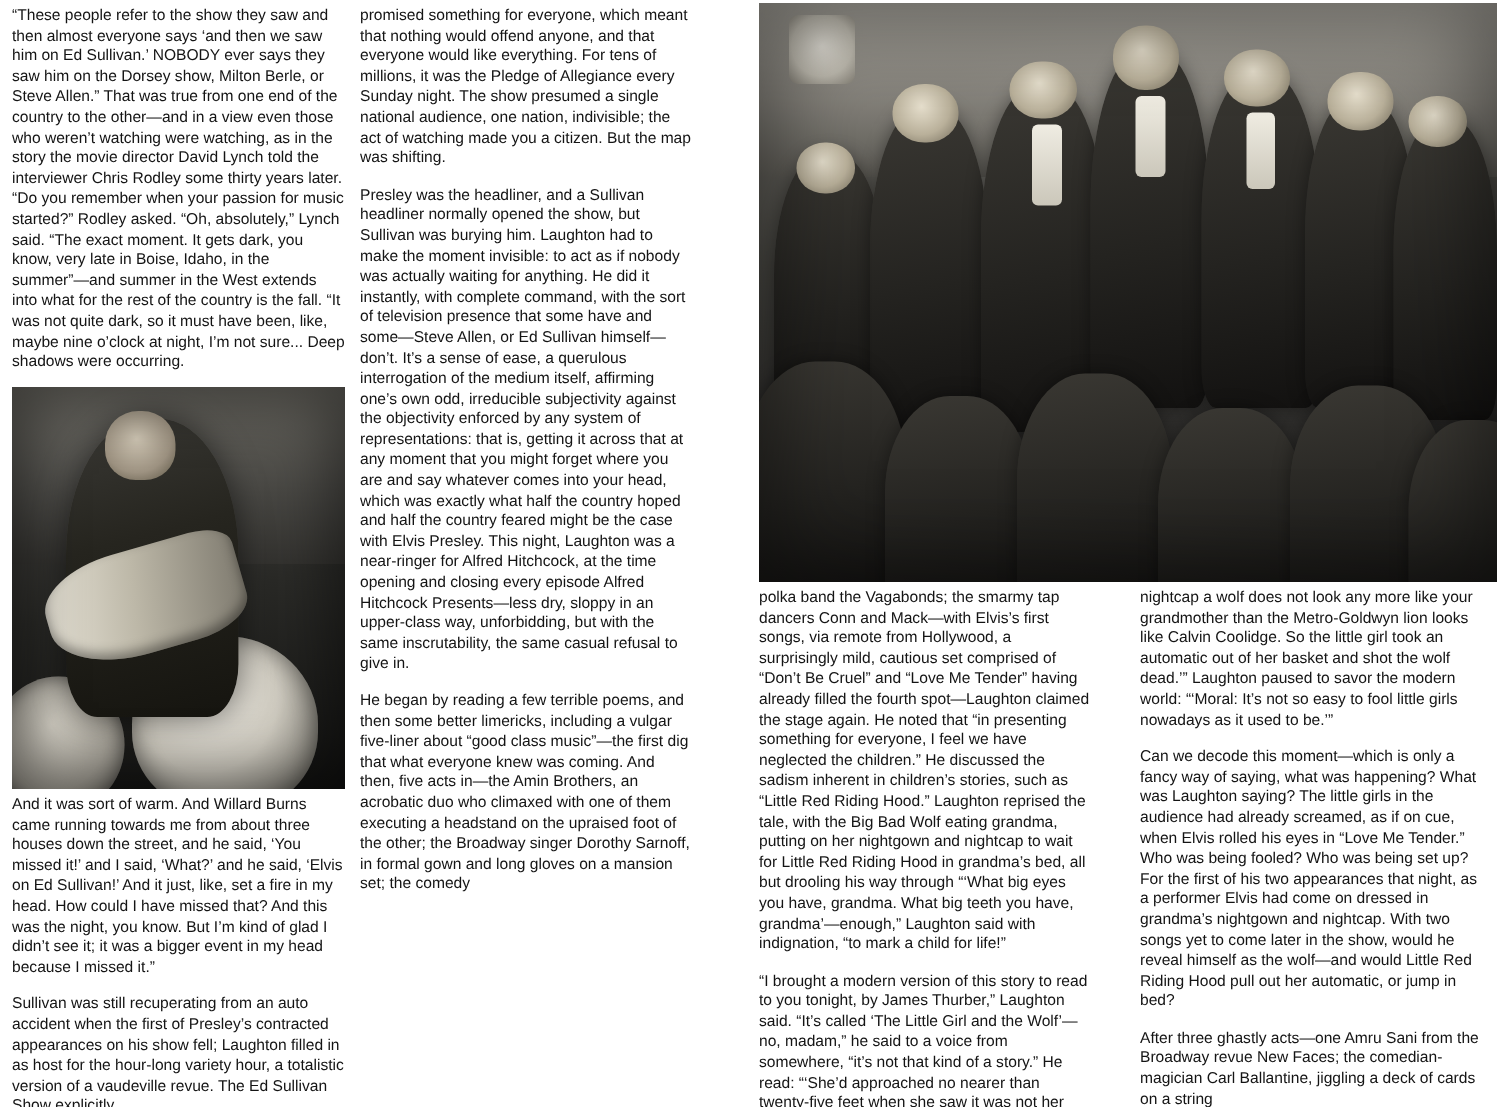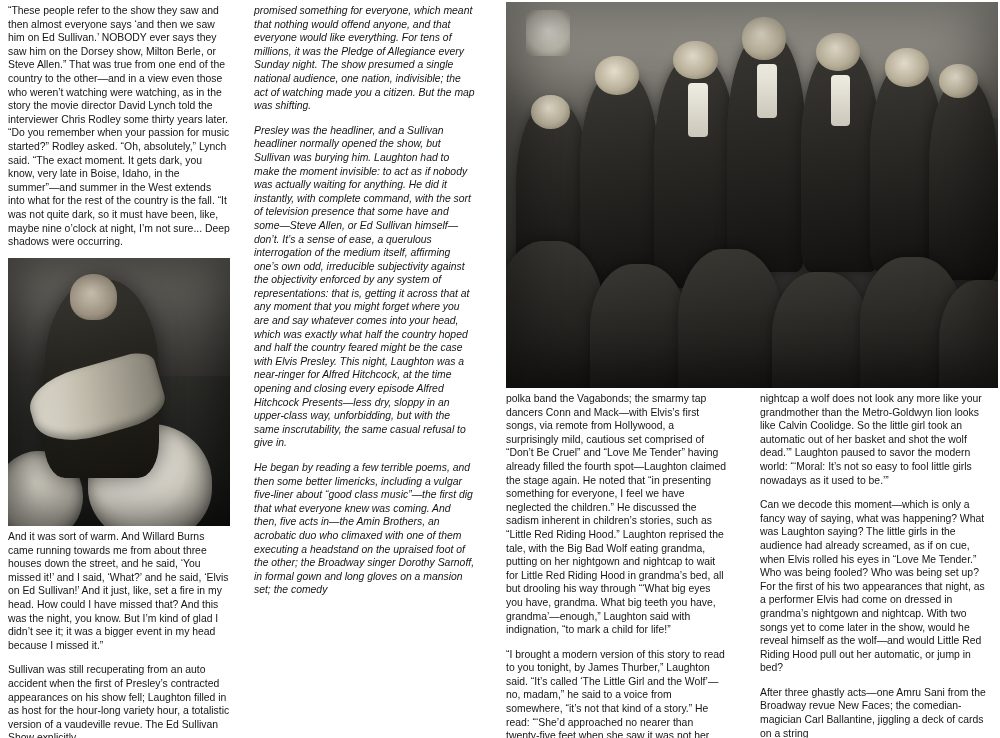--- a/index.html
+++ b/index.html
@@ -165,21 +165,21 @@
     border-radius: 4px;
   }
   #photo-crowd .vign {
     position: absolute; inset: 0;
     box-shadow: inset 0 0 55px 14px rgba(0,0,0,.42);
   }
 
   
   #col1 { left: 8px; top: 4px; width: 222px; }
   #col1b { left: 8px; top: 530px; width: 222px; }
-  #col2 { left: 254px; top: 4px; width: 222px; font-style: italic; }
+  #col2 { left: 240px; top: 4px; width: 222px; }
   #col3 { left: 506px; top: 392px; width: 222px; }
   #col4 { left: 760px; top: 392px; width: 228px; }
 </style>
 </head>
 <body>
 
 <div class="page">
 
   <div class="photo" id="photo-guitarist">
     <div class="bg"></div>

